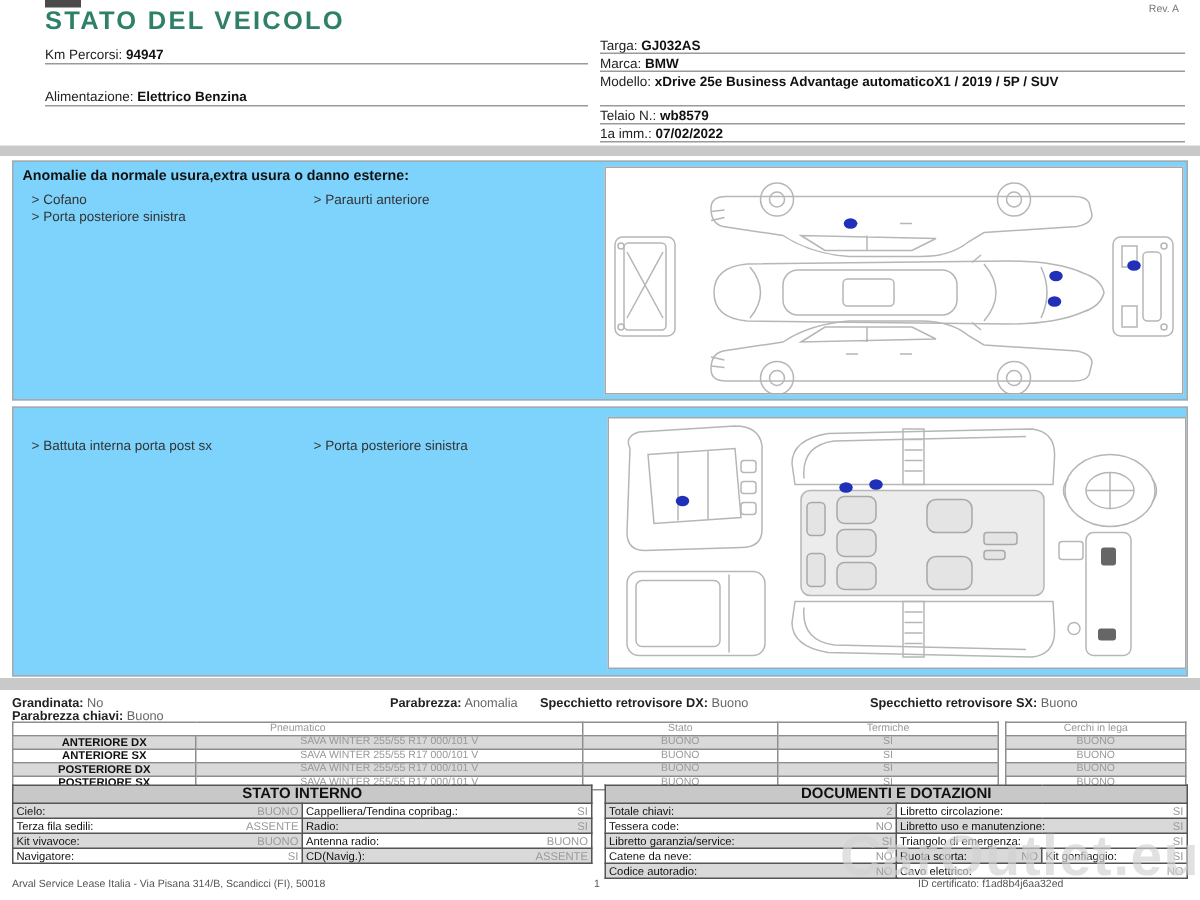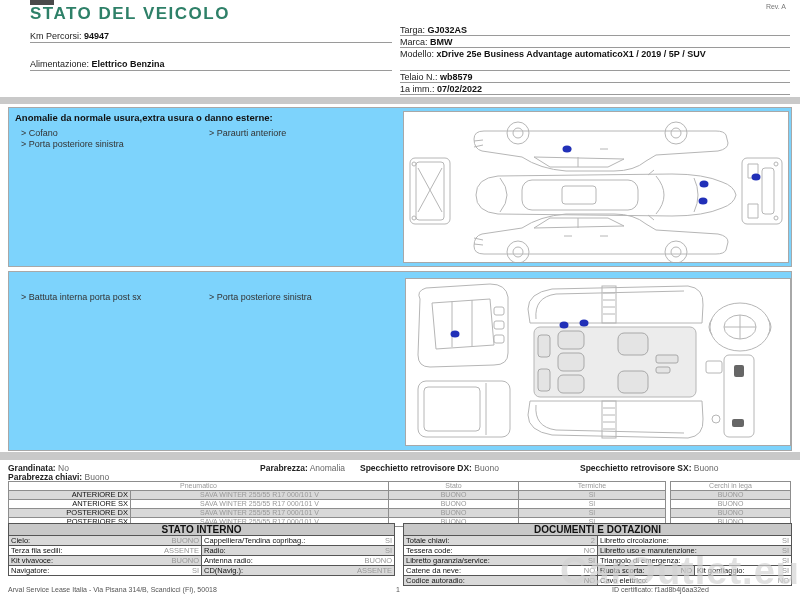--- a/index.html
+++ b/index.html
@@ -26,21 +26,21 @@
   svg .fl { fill:#ececec; stroke:#b6b6b6; stroke-width:1; }
   svg .seat { fill:#e4e4e4; stroke:#a8a8a8; stroke-width:1; }
   svg .dk { fill:#666; stroke:none; }
   
   .cond { font-size:8.5px; color:#666; }
   .cond b { color:#222; font-weight:bold; }
   
   table { border-collapse:collapse; }
   .tyre-tbl td, .tyre-tbl th { border:1px solid #8d8d8d; font-size:7px; line-height:8px; height:9px; padding:0 2px; }
   .tyre-tbl th { color:#999; font-weight:normal; text-align:center; background:#fff; }
-  .tyre-tbl .pos { font-weight:normal; color:#111; text-align:right; font-size:7.5px; }
+  .tyre-tbl .pos { font-weight:bold; color:#111; text-align:center; font-size:7.5px; }
   .tyre-tbl .gv { color:#999; text-align:center; }
   .rg { background:#d9d9d9; } .rw { background:#fff; }
   .mini-tbl { width:100%; }
   .mini-tbl .ttl { background:#c8c8c8; border:1px solid #555; font-size:10px; font-weight:bold; text-align:center; color:#111; height:11px; line-height:11px; }
   .mini-tbl td { border:1px solid #555; font-size:7.5px; line-height:9px; padding:0 2px; vertical-align:middle; }
   .kv { display:flex; justify-content:space-between; align-items:flex-start; }
   .kv .k { color:#111; } .kv .v { color:#999; }
   .cg { background:#d9d9d9; } .cw { background:#fff; }
   
   .footer { font-size:7px; color:#555; }

